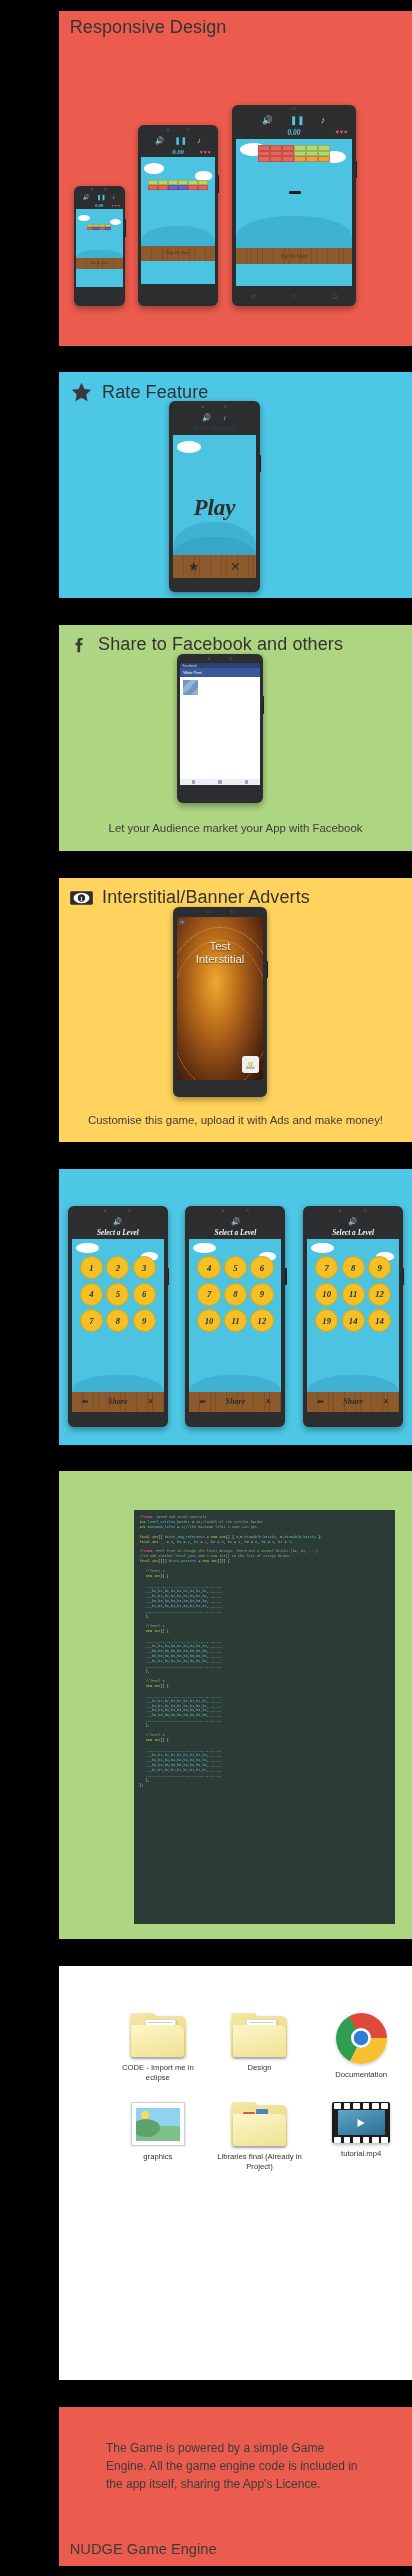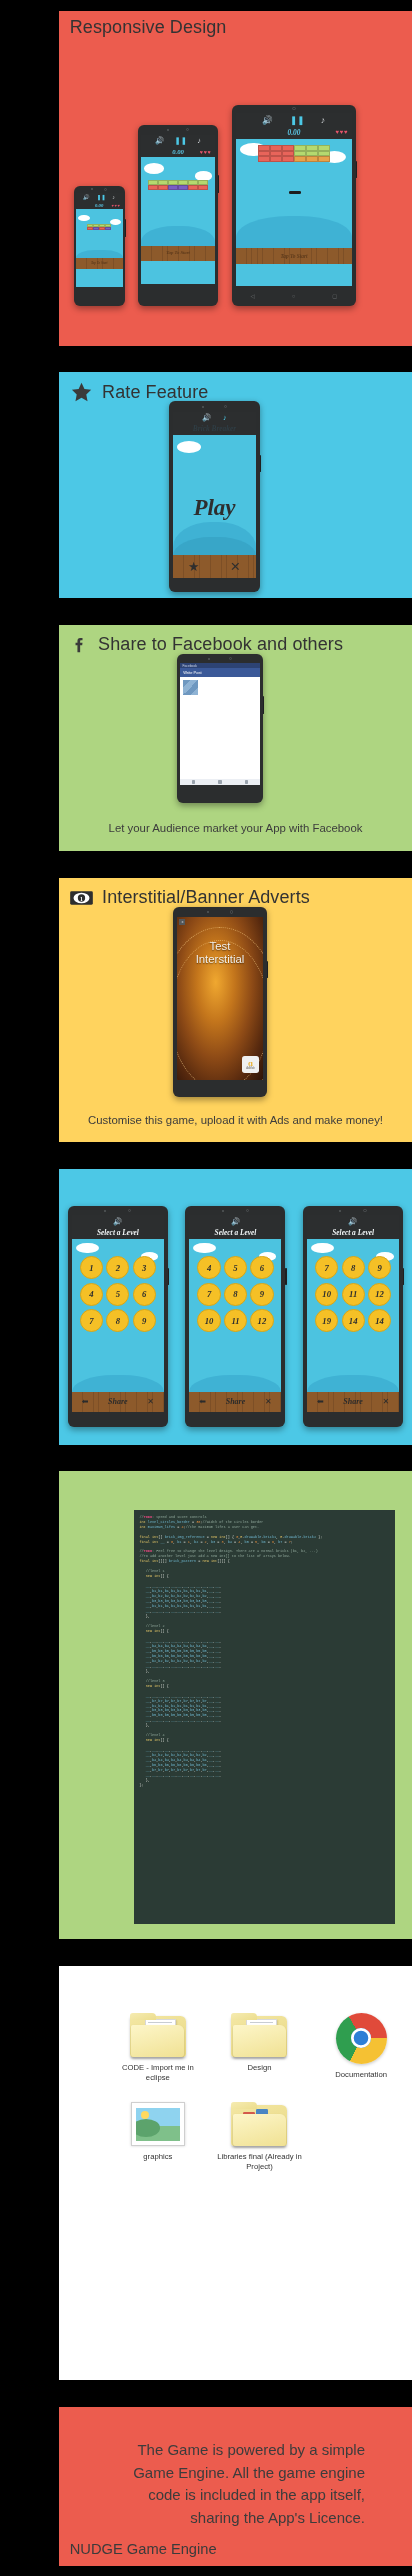--- a/index.html
+++ b/index.html
@@ -158,21 +158,21 @@
   .gfx .sheet { position:absolute; inset:0; background:#fff; border:0.7px solid #cfcfcf; box-shadow:0 1.3px 2.7px rgba(0,0,0,.18); }
   .gfx .pic { position:absolute; left:4.7px; top:5.4px; right:4.7px; bottom:5.4px;
     background:linear-gradient(#8fd3ef 0 55%,#7fc08a 55% 100%); overflow:hidden; }
   .gfx .sun { position:absolute; left:5.4px; top:3.3px; width:8px; height:8px; border-radius:50%; background:#ffd95e; }
   .gfx .hill{ position:absolute; left:-4px; bottom:4px; width:28px; height:17.4px; border-radius:50%; background:#5ca36c; }
   .libs { width:56px; height:44px; position:relative; }
   .libs .bk { position:absolute; bottom:0; width:11.4px; border-radius:1.3px 1.3px 0.7px 0.7px; }
 
   
   #sec-footer { top:2407px; height:159px; background:#ec5c4e; }
-  .foot-text { text-align:right; font-size:15px; line-height:1.5; color:#3c3c3c; padding:32px 47px 0; }
+  .foot-text { text-align:left; font-size:12px; line-height:1.5; color:#3c3c3c; padding:32px 47px 0; }
   .foot-brand { position:absolute; left:10.7px; bottom:9.4px; font-size:14.7px; color:#3b3b3b; }
 
   .ico-star svg, .ico-fb svg, .ico-money svg, .ico-dots svg, .ico-lines svg, .ico-case svg { display:block; }
 </style>
 </head>
 <body>
 
 <div class="page">
 
   <div class="panel" id="sec-responsive">
@@ -690,20 +690,44 @@
             <span class="bk" style="left:0;height:23px;background:#d45a4c"></span>
             <span class="bk" style="left:12.7px;height:25.4px;background:#4a86c4"></span>
             <span class="bk" style="left:25.4px;height:20px;background:#e0b23e"></span>
           </div>
           <div class="tab"></div>
           <div class="front"></div>
         </div>
         <div class="cap">Libraries final (Already in Project)</div>
       </div>
 
+      <div class="fcell">
+        <div class="film">
+          <div class="strip" style="top:0.7px">
+            <i></i>
+              <i></i>
+              <i></i>
+              <i></i>
+              <i></i>
+              <i></i>
+          </div>
+          <div class="mid">
+            <div class="play"></div>
+          </div>
+          <div class="strip" style="bottom:0.7px">
+            <i></i>
+              <i></i>
+              <i></i>
+              <i></i>
+              <i></i>
+              <i></i>
+          </div>
+        </div>
+        <div class="cap">tutorial.mp4</div>
+      </div>
 
     </div>
   </div>
 
   <div class="panel" id="sec-footer">
     <div class="foot-text">The Game is powered by a simple Game Engine. All the game engine code is included in the app itself, sharing the App's Licence.</div>
     <div class="foot-brand">NUDGE Game Engine</div>
   </div>
 
 </div>

